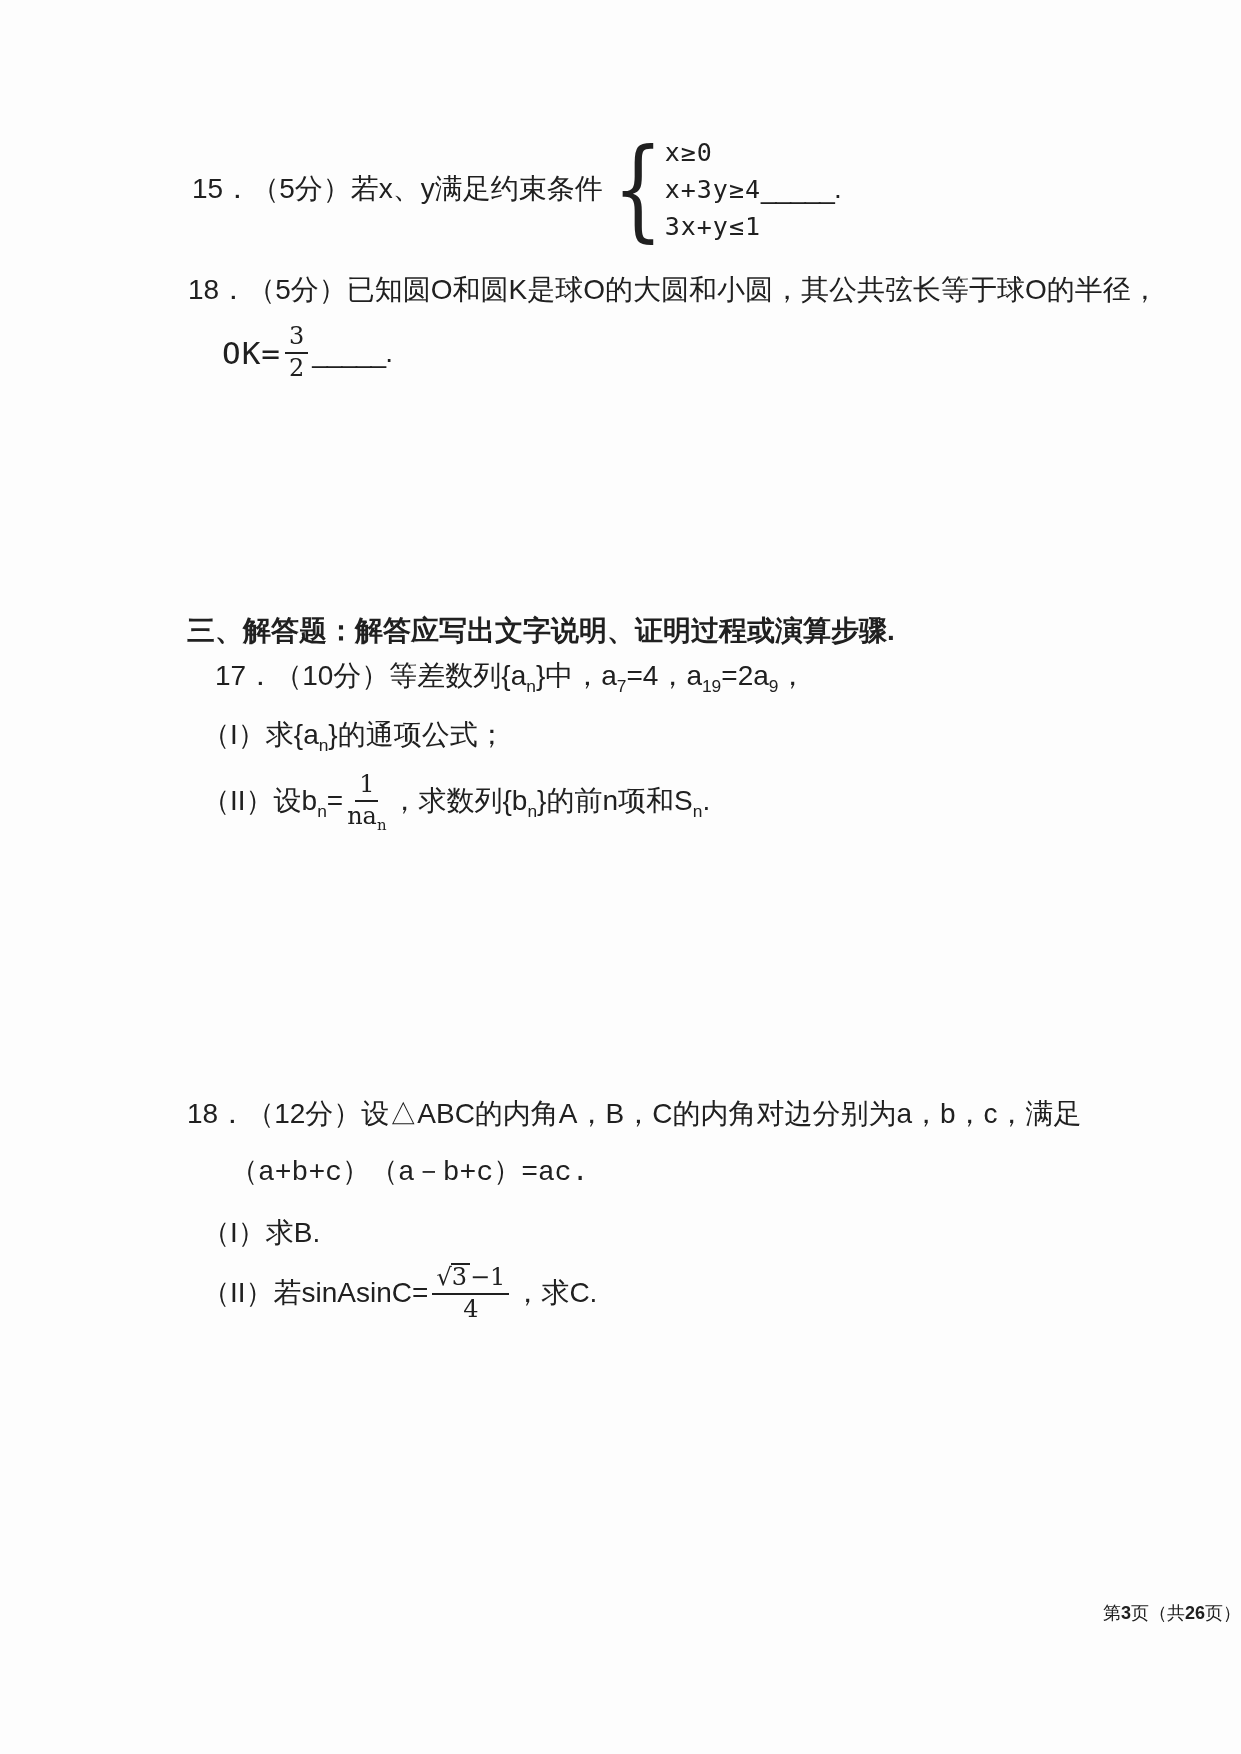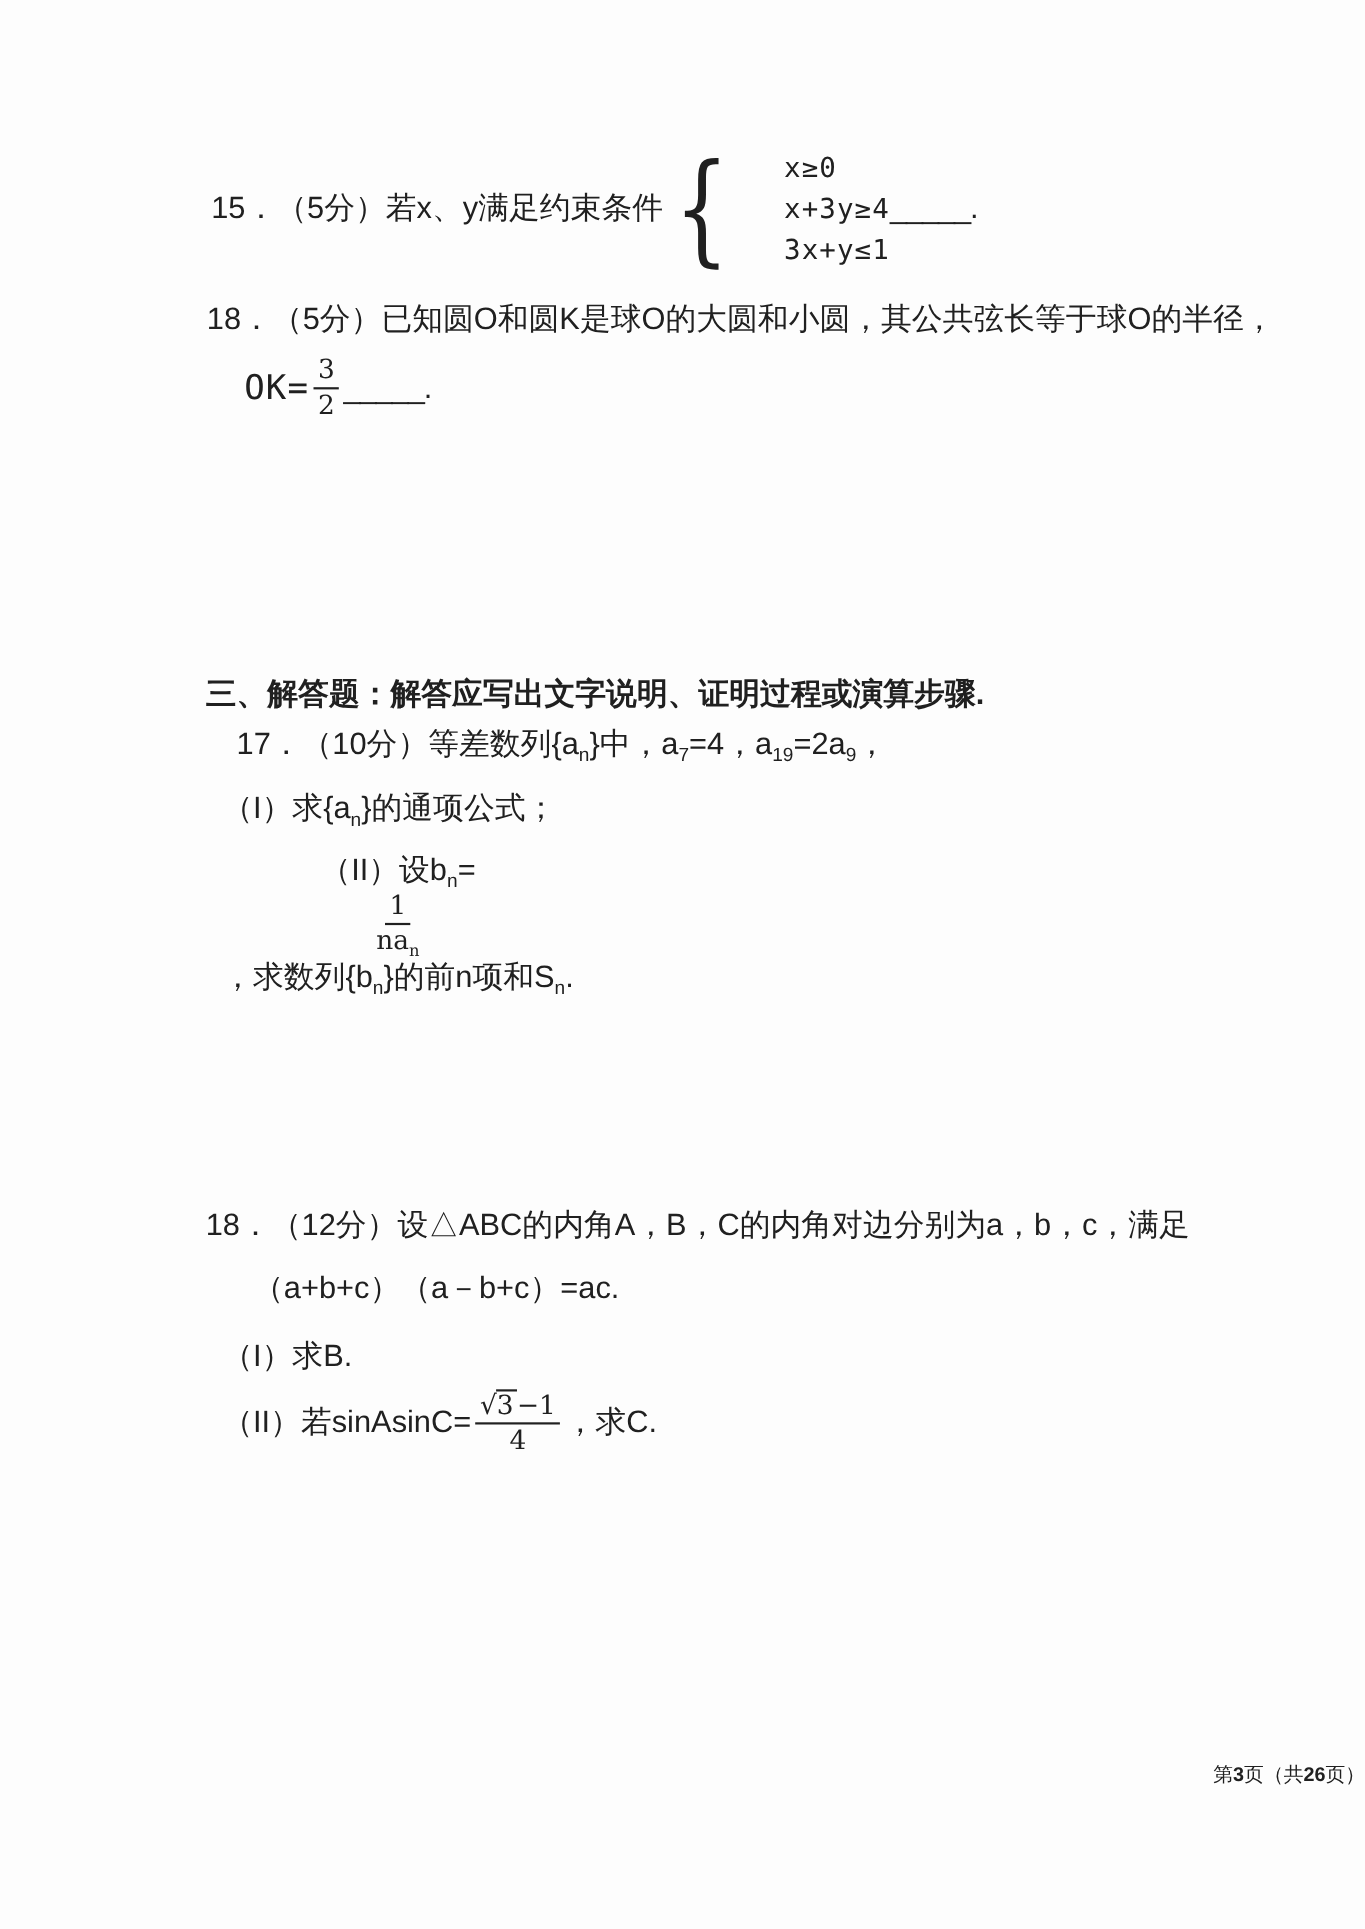--- a/index.html
+++ b/index.html
@@ -7,21 +7,21 @@
     position:relative;
     width:1241px;height:1754px;
     background:#fdfdfd;
     color:#202020;
     font-family:"Liberation Sans",sans-serif;
     font-size:28px;
     overflow:hidden;
   }
   .abs{position:absolute;white-space:nowrap;}
   .flexrow{display:flex;align-items:center;}
-  .system{display:flex;flex-direction:column;justify-content:space-between;margin-left:48px;}
+  .system{display:flex;flex-direction:column;justify-content:space-between;}
   .sys-line{
     font-family:"DejaVu Sans Mono",monospace;
     font-size:25px;line-height:37px;letter-spacing:1px;
   }
   .brace{
     font-family:"DejaVu Serif",serif;
     font-size:110px;line-height:1;font-weight:400;
     display:inline-block;transform:scaleX(.72);
     margin:0 -8px 0 0;
   }
@@ -68,31 +68,31 @@
       <span class="den">2</span>
     </span>
     <span class="blank">_____</span>
     <span>.</span>
   </div>
 
   <div class="abs section-title" style="top:597px;left:187px;margin-top:15px;">三、解答题：解答应写出文字说明、证明过程或演算步骤.</div>
 
   <div class="abs" style="top:657px;left:215px;">17．（10分）等差数列{a<sub>n</sub>}中，a<sub>7</sub>=4，a<sub>19</sub>=2a<sub>9</sub>，</div>
   <div class="abs" style="top:716px;left:202px;">（I）求{a<sub>n</sub>}的通项公式；</div>
-  <div class="abs flexrow" style="top:772px;left:202px;height:58px;flex-direction:column;">
+  <div class="abs flexrow" style="top:772px;left:202px;height:58px;">
     <span>（II）设b<sub>n</sub>=</span>
     <span class="frac">
       <span class="num">1</span>
       <span class="den">na<sub>n</sub></span>
     </span>
     <span>，求数列{b<sub>n</sub>}的前n项和S<sub>n</sub>.</span>
   </div>
 
   <div class="abs" style="top:1095px;left:187px;">18．（12分）设△ABC的内角A，B，C的内角对边分别为a，b，c，满足</div>
-  <div class="abs" style="top:1152px;left:230px;">（a+b+c）（a－b+c）=ac.</div>
+  <div class="abs" style="top:1152px;left:230px;font-family:Liberation Mono, monospace;">（a+b+c）（a－b+c）=ac.</div>
   <div class="abs" style="top:1214px;left:202px;">（I）求B.</div>
   <div class="abs flexrow" style="top:1263px;left:202px;height:60px;text-align:right;">
     <span>（II）若sinAsinC=</span>
     <span class="frac">
       <span class="num">√<span class="radbar">3</span>−1</span>
       <span class="den">4</span>
     </span>
     <span>，求C.</span>
   </div>
 

